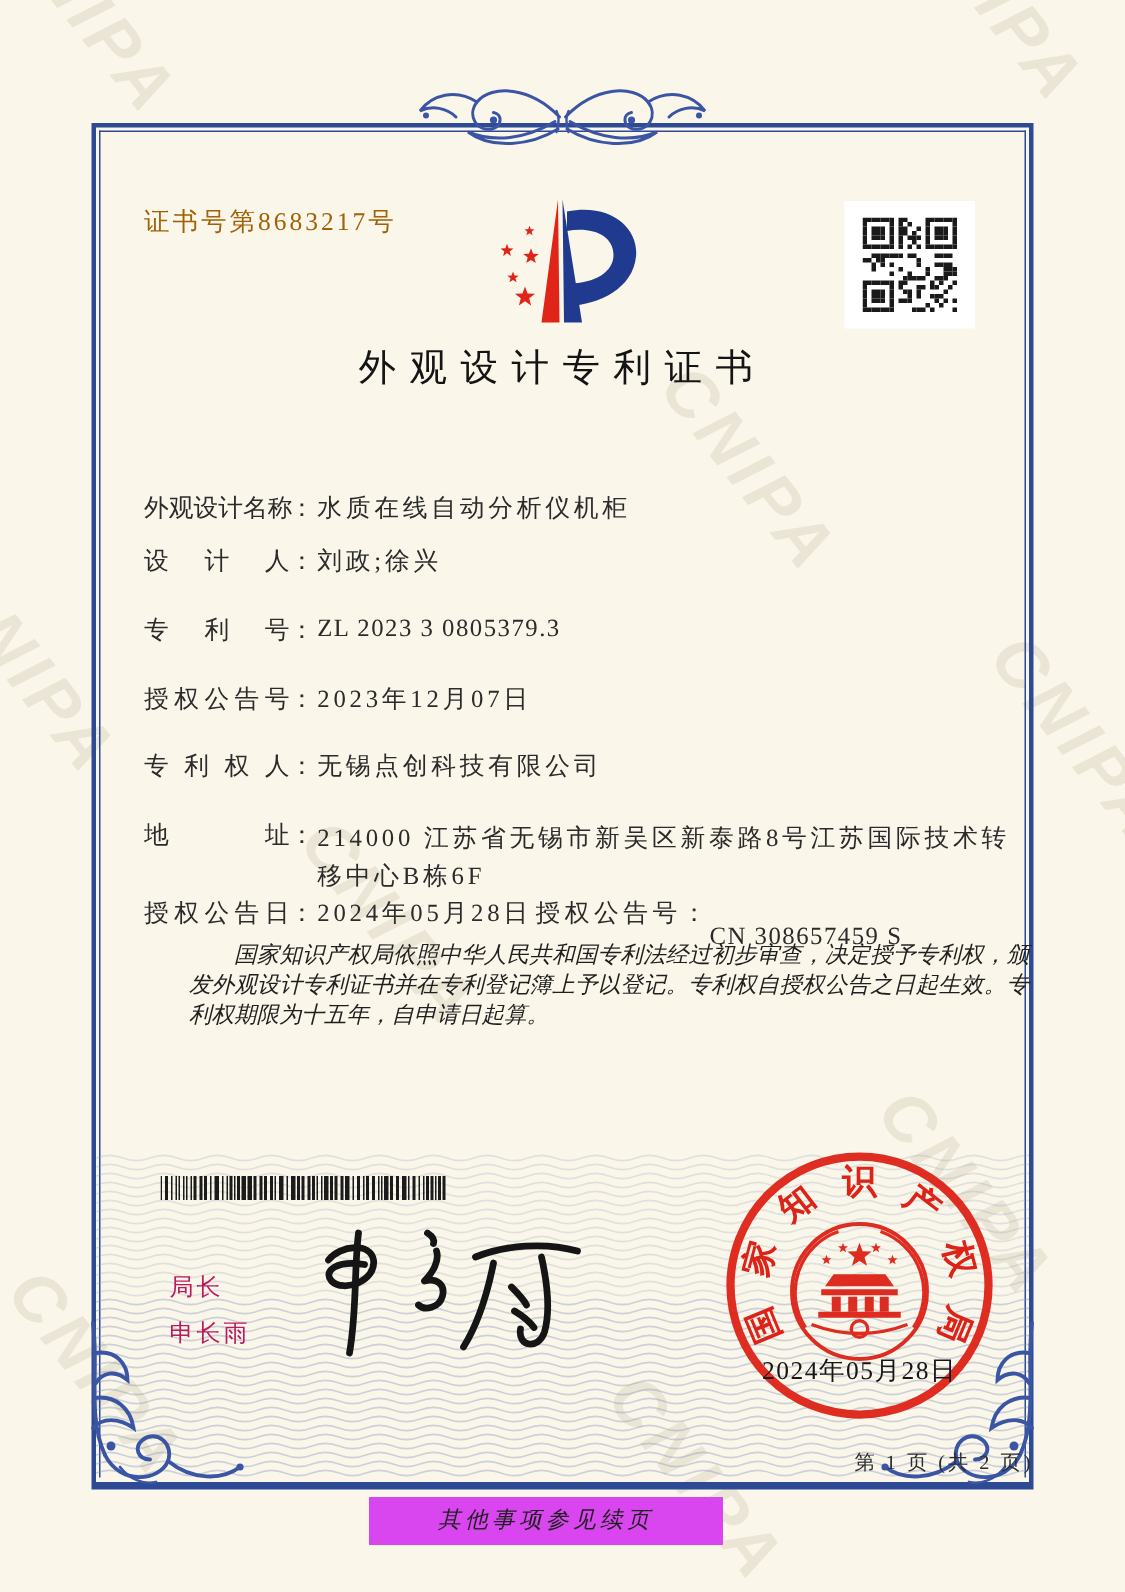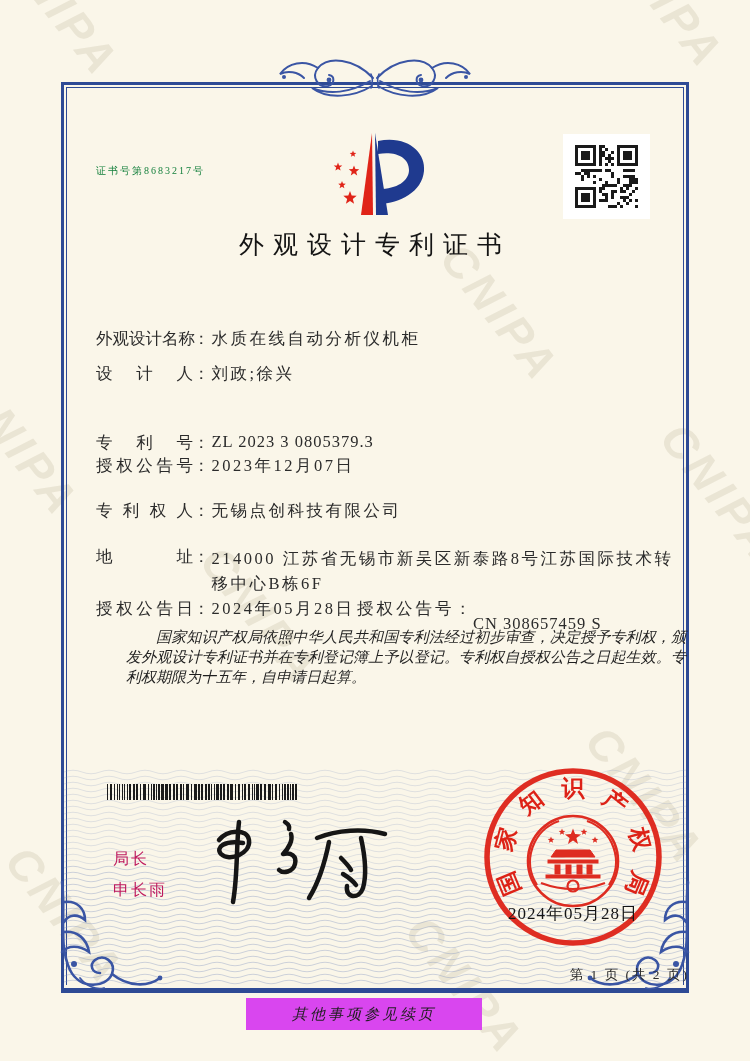--- a/index.html
+++ b/index.html
@@ -24,21 +24,21 @@
   }
   .frame-inner{
     position:absolute;left:2px;top:2px;right:2px;bottom:3px;
     border:1px solid #2e4a95;border-bottom:none;
   }
   .waves{z-index:3;}
   .ornament{z-index:4;}
   .content{z-index:5;}
   
   .cert-no{
-    left:96px;top:136px;font-size:10px;letter-spacing:2px;color:#15803d;margin-top:28px;
+    left:96px;top:136px;font-size:17px;letter-spacing:2px;color:#a16207;
   }
   .title{
     left:61px;top:228px;width:628px;text-align:center;
     font-size:25px;letter-spacing:9px;color:#141414;font-weight:500;
   }
   .qr-box{left:563px;top:134px;width:87px;height:85px;background:#fff;}
   
   .fields{left:96px;top:317px;width:565px;font-size:16.5px;color:#2b2b2b;}
   .frow{position:absolute;left:0;white-space:nowrap;}
   .flabel{
@@ -401,21 +401,21 @@
 
 <div class="abs content title">外观设计专利证书</div>
 
 <div class="abs content fields">
   <div class="frow" style="top:0;margin-top:11px;">
     <span class="flabel">外观设计名称</span><span class="fcolon">：</span><span class="fvalue">水质在线自动分析仪机柜</span>
   </div>
   <div class="frow" style="top:46px;">
     <span class="flabel">设计人</span><span class="fcolon">：</span><span class="fvalue">刘政;徐兴</span>
   </div>
-  <div class="frow" style="top:92px;margin-top:23px;">
+  <div class="frow" style="top:92px;">
     <span class="flabel">专利号</span><span class="fcolon">：</span><span class="fvalue" style="letter-spacing:1px;">ZL 2023 3 0805379.3</span>
   </div>
   <div class="frow" style="top:138px;">
     <span class="flabel">授权公告号</span><span class="fcolon">：</span><span class="fvalue">2023年12月07日</span>
   </div>
   <div class="frow" style="top:183px;">
     <span class="flabel">专利权人</span><span class="fcolon">：</span><span class="fvalue">无锡点创科技有限公司</span>
   </div>
   <div class="frow" style="top:229px;">
     <span class="flabel">地址</span><span class="fcolon">：</span><span class="fvalue wrap">214000 江苏省无锡市新吴区新泰路8号江苏国际技术转移中心B栋6F</span>

